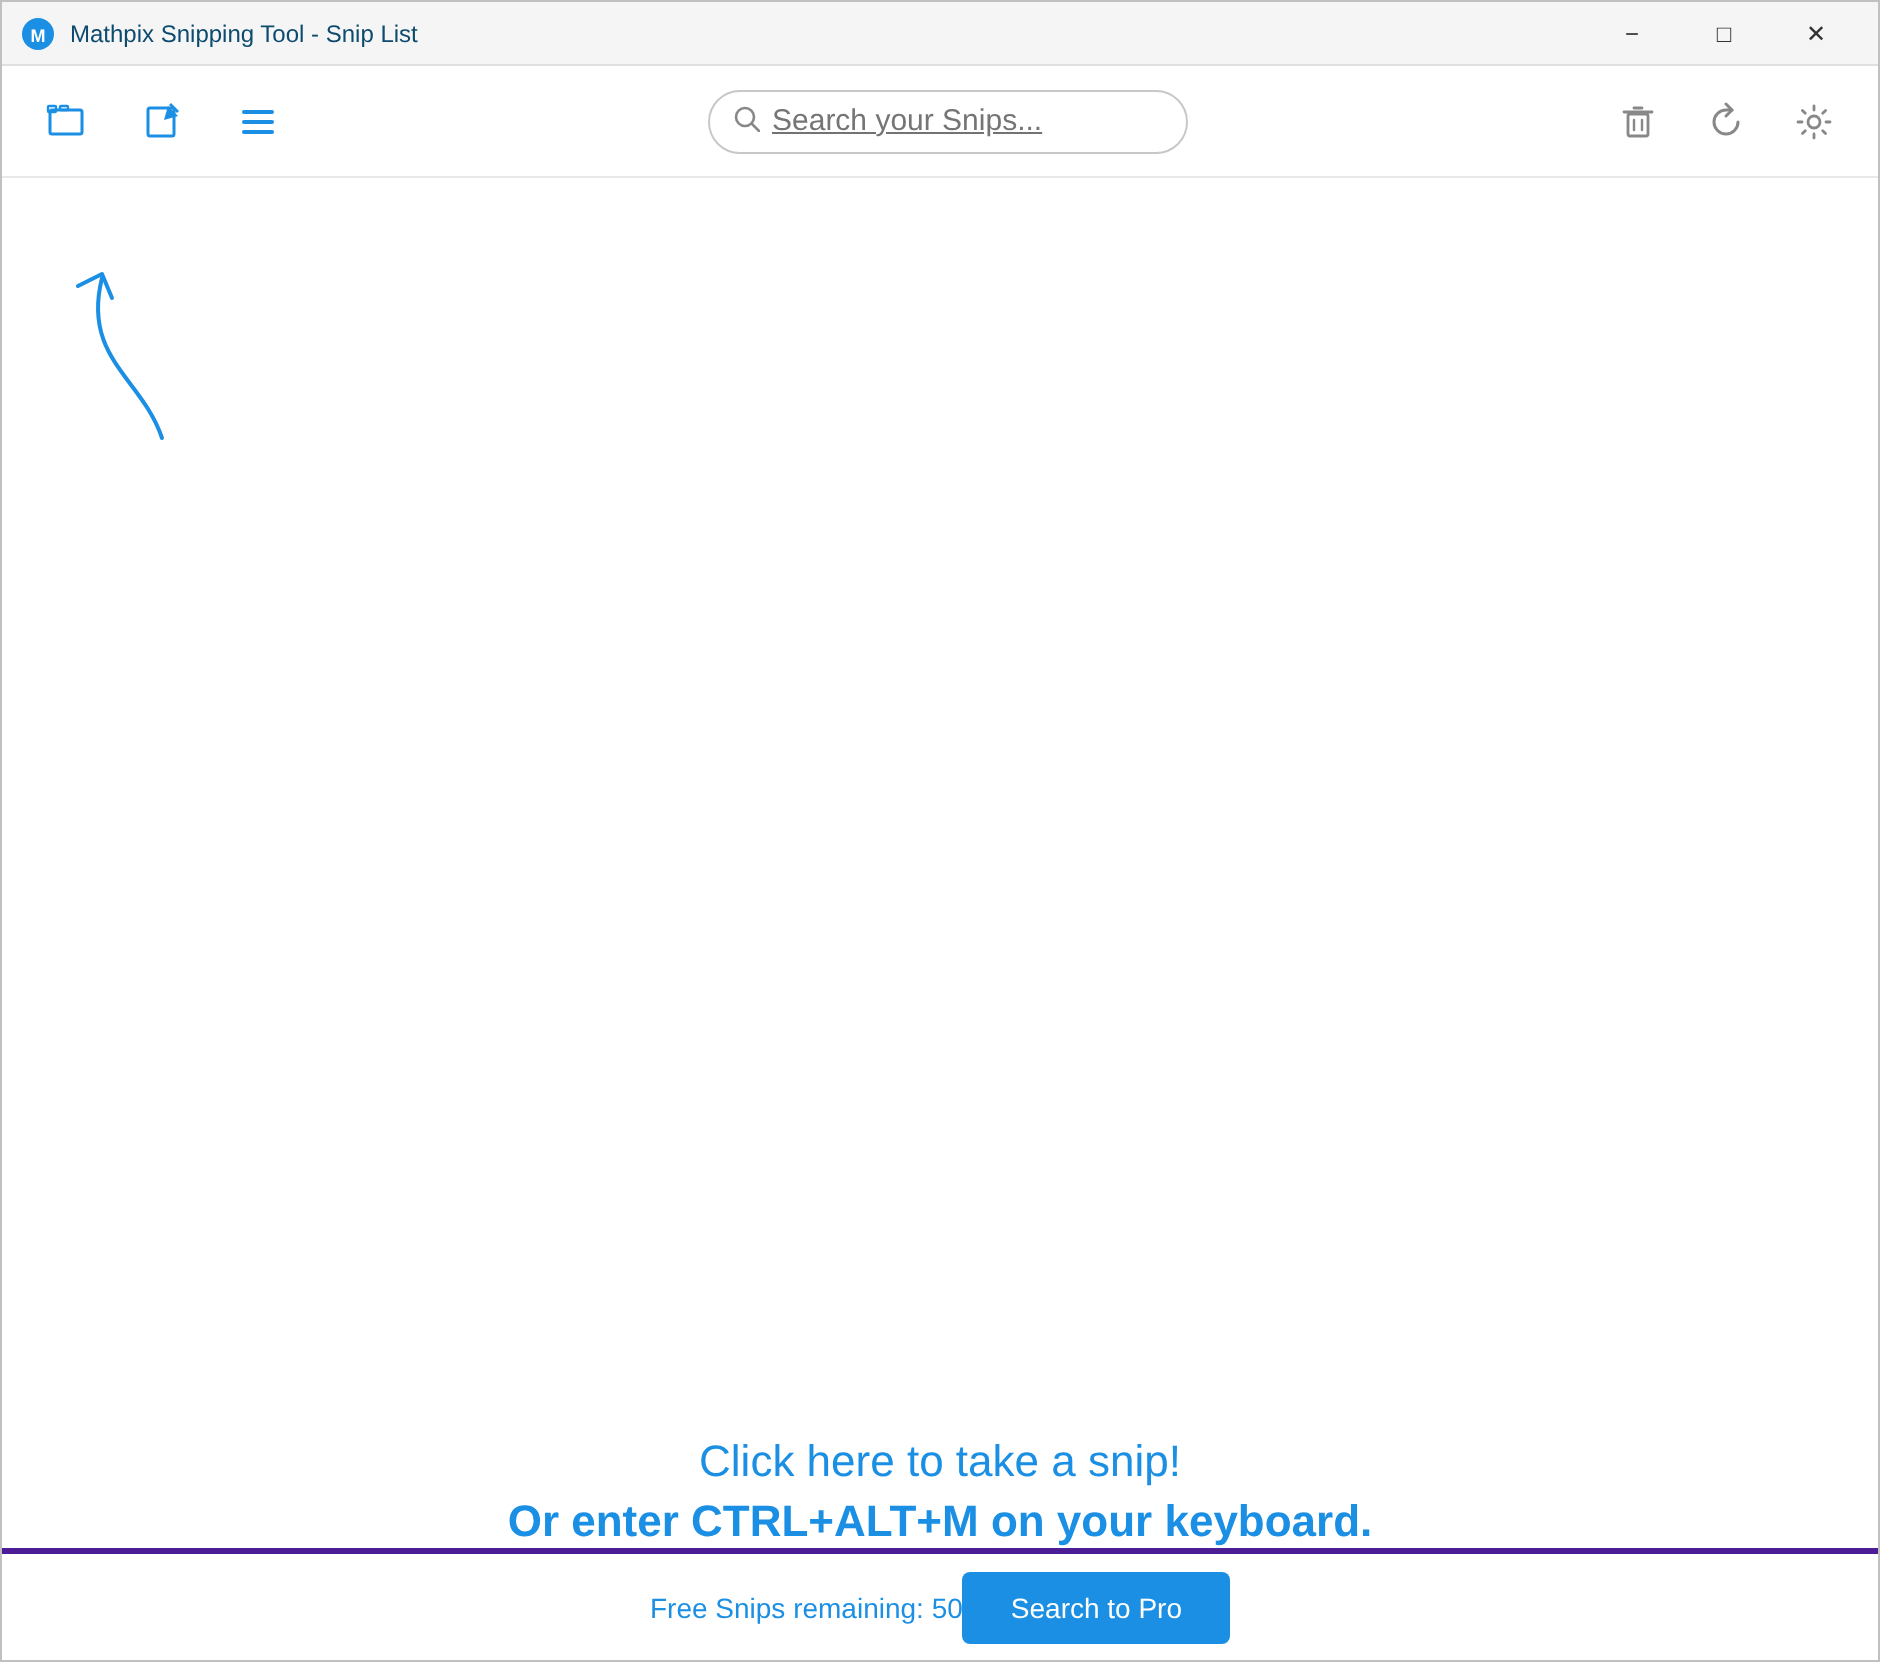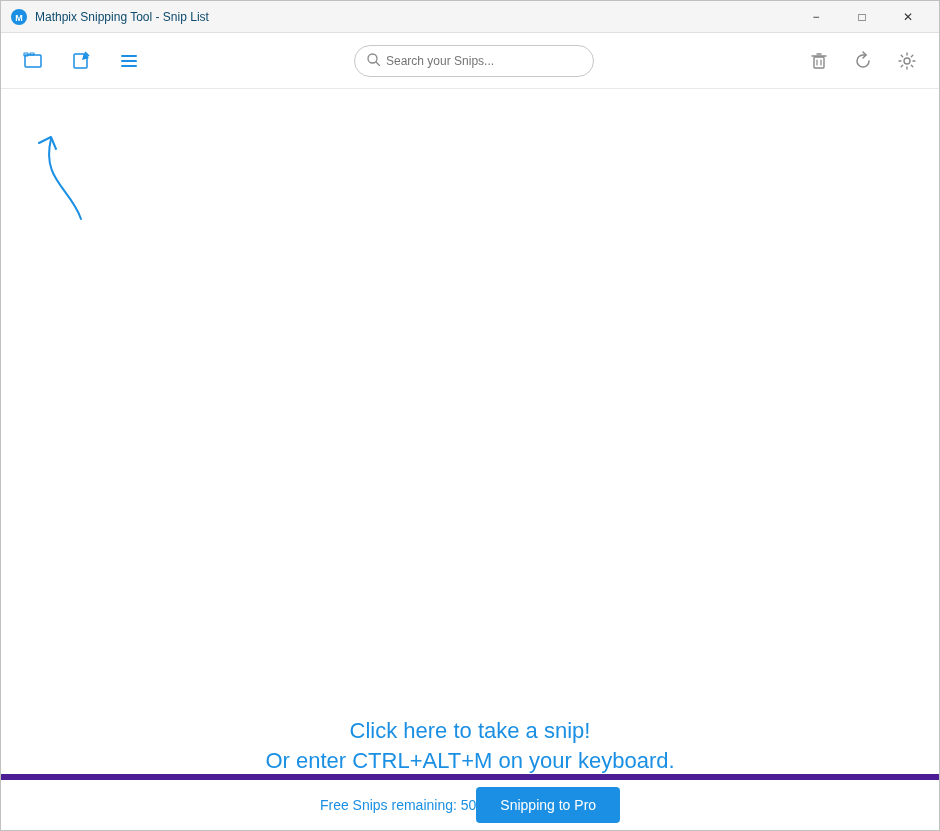--- a/index.html
+++ b/index.html
@@ -125,24 +125,25 @@
 
     .search-icon {
       color: #888;
       font-size: 13px;
       flex-shrink: 0;
     }
 
     .search-input {
       border: none;
       outline: none;
-      font-size: 12px;
+      font-size: 15px;
       color: #737373;
       background: transparent;
       width: 100%;
+      text-decoration: underline;
     }
 
     .toolbar-right {
       display: flex;
       align-items: center;
       gap: 12px;
     }
 
     
     .main-content {
@@ -175,29 +176,29 @@
 
     .center-message .line1 {
       font-size: 22px;
       color: #1a8fe3;
       font-weight: 400;
     }
 
     .center-message .line2 {
       font-size: 22px;
       color: #1a8fe3;
-      font-weight: 400;
+      font-weight: 700;
       margin-top: 4px;
     }
 
     
     .footer {
       height: 56px;
       background: #ffffff;
-      border-top: 6px solid #4c1d95;
+      border-top: 3px solid #4c1d95;
       display: flex;
       align-items: center;
       justify-content: center;
       flex-shrink: 0;
     }
 
     .footer-free-text {
       font-size: 14px;
       color: #1a8fe3;
     }
@@ -315,16 +316,16 @@
     </div>
 
     <div class="center-message">
       <div class="line1">Click here to take a snip!</div>
       <div class="line2">Or enter CTRL+ALT+M on your keyboard.</div>
     </div>
   </div>
 
   <div class="footer">
     <span class="footer-free-text">Free Snips remaining: 50</span>
-    <button class="upgrade-btn">Snipping to Pro</button>
+    <button class="upgrade-btn">Search to Pro</button>
   </div>
 
 </div>
 
 </body></html>

